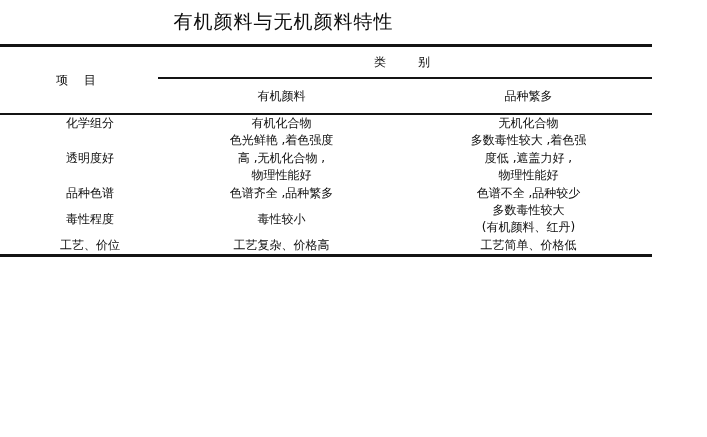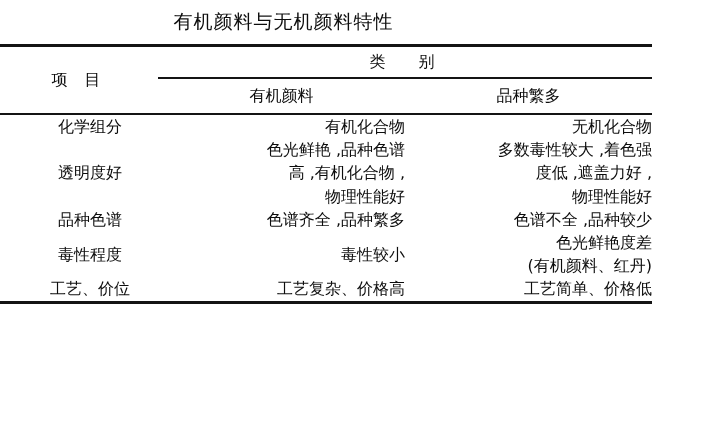--- a/index.html
+++ b/index.html
@@ -31,21 +31,21 @@
   table.spec {
     border-collapse: collapse;
     width: 652px;
     margin: 0 auto;
     table-layout: fixed;
   }
   table.spec td, table.spec th {
     font-weight: normal;
     text-align: center;
     vertical-align: middle;
-    font-size: 16px;
+    font-size: 12px;
     color: #0d0d0d;
     padding: 0;
   }
   .top-rule {
     height: 3px;
     background: #141414;
     width: 652px;
     margin: 0 auto;
   }
   .bottom-rule {
@@ -82,21 +82,20 @@
   }
   .label-cell {
     text-align: left;
     padding-left: 22px !important;
   }
   .multi {
     line-height: 1.45;
   }
   .multi span {
     display: block;
-    text-align: right;
   }
 </style>
 </head>
 <body>
 
 <div class="page">
 
   <div class="title">有机颜料与无机颜料特性</div>
 
   <div class="top-rule"></div>
@@ -120,22 +119,22 @@
           <span>有机化合物</span>
         </td>
         <td class="multi">
           <span>无机化合物</span>
         </td>
       </tr>
 
       <tr class="body-row">
         <td class="label-cell">透明度好</td>
         <td class="multi">
-          <span>色光鲜艳 ,品种色谱</span>
-          <span>高 ,有机化合物 ,</span>
+          <span>色光鲜艳 ,着色强度</span>
+          <span>高 ,无机化合物 ,</span>
           <span>物理性能好</span>
         </td>
         <td class="multi">
           <span>多数毒性较大 ,着色强</span>
           <span>度低 ,遮盖力好 ,</span>
           <span>物理性能好</span>
         </td>
       </tr>
 
       <tr class="body-row">
@@ -147,21 +146,21 @@
           <span>色谱不全 ,品种较少</span>
         </td>
       </tr>
 
       <tr class="body-row">
         <td class="label-cell">毒性程度</td>
         <td class="multi">
           <span>毒性较小</span>
         </td>
         <td class="multi">
-          <span>色光鲜艳度差</span>
+          <span>多数毒性较大</span>
           <span>(有机颜料、红丹)</span>
         </td>
       </tr>
 
       <tr class="body-row">
         <td class="label-cell">工艺、价位</td>
         <td class="multi">
           <span>工艺复杂、价格高</span>
         </td>
         <td class="multi">

